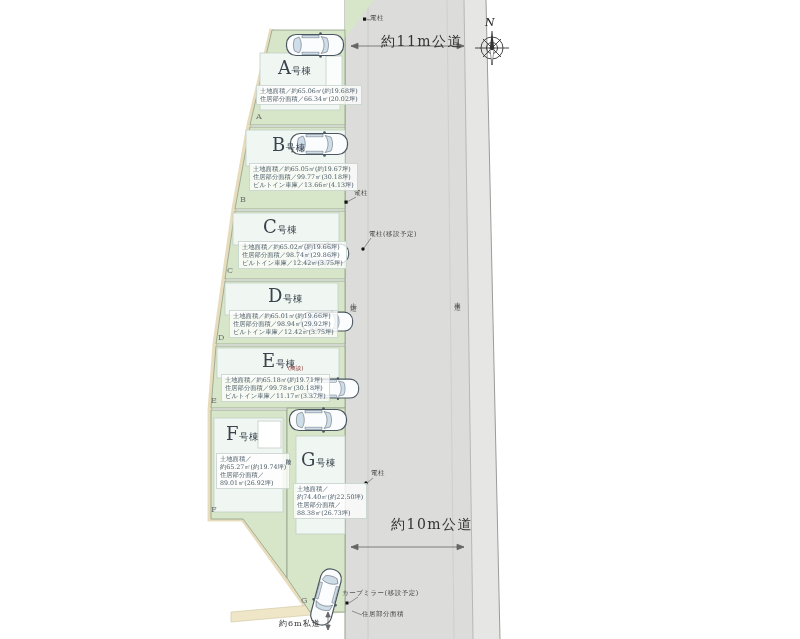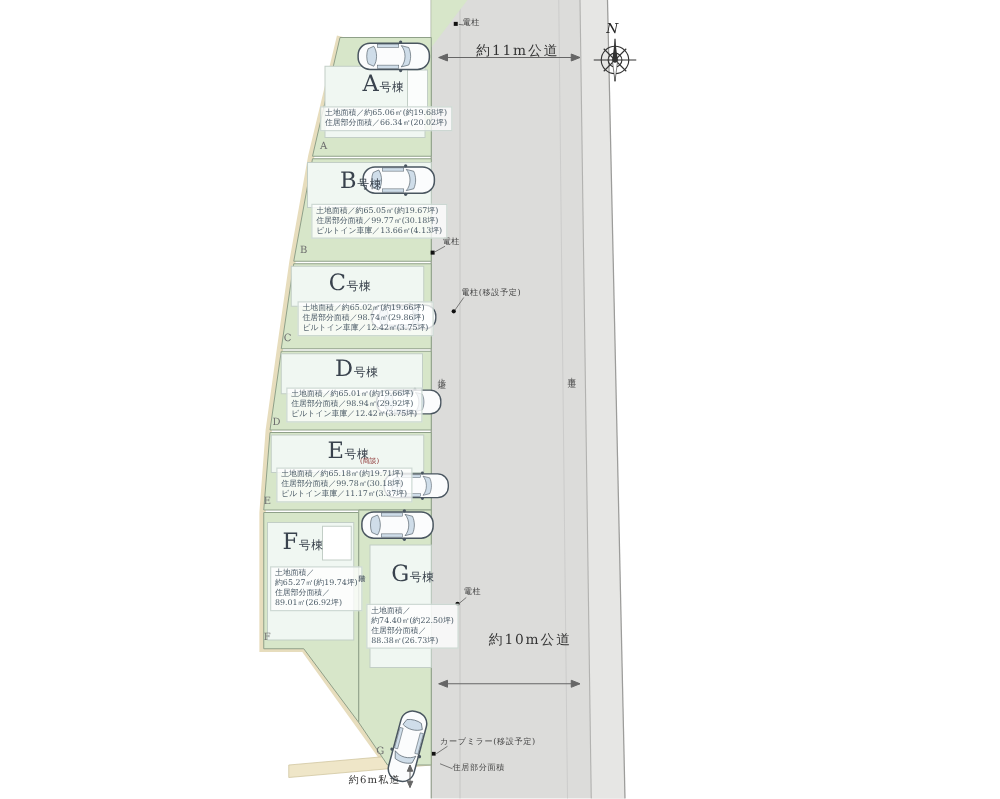--- a/index.html
+++ b/index.html
@@ -1,20 +1,20 @@
 <!DOCTYPE html>
 <html><head>
 <meta charset="utf-8">
 <style>
   html,body{margin:0;padding:0;background:#ffffff;}
   #stage{position:relative;width:800px;height:639px;background:#ffffff;overflow:hidden;
          font-family:"DejaVu Serif","Liberation Serif",serif;}
   #plan-svg{position:absolute;left:0;top:0;}
   .lbl{position:absolute;white-space:nowrap;color:#3d4852;}
-  .road-lbl{font-size:11px;letter-spacing:1.5px;color:#333;}
+  .road-lbl{font-size:14px;letter-spacing:1.5px;color:#333;}
   .vtext{writing-mode:vertical-rl;text-orientation:upright;letter-spacing:2px;}
   .ann{font-size:6.5px;color:#444;letter-spacing:0.5px;}
   .title{font-size:9.5px;color:#39424d;letter-spacing:0.5px;}
   .title .big{font-size:18px;}
   .note{font-size:5.5px;color:#8b3030;}
   .side-note{font-size:5.5px;color:#55606a;writing-mode:vertical-rl;text-orientation:upright;}
   .info{background:rgba(255,255,255,0.78);border:0.5px solid rgba(170,190,180,0.55);
         padding:1px 3px;font-size:6.3px;line-height:8px;color:#4a5a66;}
   .corner{font-size:8px;color:#6e6e6e;}
   .compassN{font-size:11px;font-style:italic;color:#222;}
@@ -124,33 +124,33 @@
       <line x1="501" y1="39" x2="483" y2="57"></line>
       <polygon points="492,31 489.8,48 494.2,48" fill="#333" stroke="none"></polygon>
       <polygon points="492,65 489.8,48 494.2,48" fill="#fff" stroke="#333" stroke-width="0.5"></polygon>
       <circle cx="492" cy="48" r="2.2" fill="#333" stroke="none"></circle>
     </g>
   </svg>
 
   <div class="lbl compassN" style="left:485px;top:16px;">N</div>
 
   <div class="lbl road-lbl" style="left:381px;top:33px;">約11m公道</div>
-  <div class="lbl road-lbl" style="left:391px;top:504px;">約10m公道</div>
+  <div class="lbl road-lbl" style="left:391px;top:516px;">約10m公道</div>
   <div class="lbl" style="left:279px;top:618px;font-size:8px;letter-spacing:1px;color:#333;">約6m私道</div>
   <div class="lbl vtext" style="left:348px;top:297px;font-size:7px;color:#555;">歩道</div>
   <div class="lbl vtext" style="left:452px;top:296px;font-size:7px;color:#555;">車道</div>
 
   <div class="lbl ann" style="left:370px;top:14px;">電柱</div>
   <div class="lbl ann" style="left:354px;top:189px;">電柱</div>
   <div class="lbl ann" style="left:369px;top:230px;text-align:center;">電柱(移設予定)</div>
   <div class="lbl ann" style="left:371px;top:469px;">電柱</div>
-  <div class="lbl ann" style="left:352px;top:589px;">カーブミラー(移設予定)</div>
+  <div class="lbl ann" style="left:342px;top:589px;">カーブミラー(移設予定)</div>
   <div class="lbl ann" style="left:362px;top:610px;">住居部分面積</div>
 
-  <div class="lbl title" style="left:290px;top:57px;"><span class="big">A</span><span>号棟</span></div>
+  <div class="lbl title" style="left:278px;top:57px;"><span class="big">A</span><span>号棟</span></div>
   <div class="lbl info" style="left:256px;top:85px;">
     <div>土地面積／約65.06㎡(約19.68坪)</div>
     <div>住居部分面積／66.34㎡(20.02坪)</div>
   </div>
   <div class="lbl corner" style="left:256px;top:112px;">A</div>
 
   <div class="lbl title" style="left:272px;top:134px;"><span class="big">B</span><span>号棟</span></div>
   <div class="lbl info" style="left:249px;top:163px;">
     <div>土地面積／約65.05㎡(約19.67坪)</div>
     <div>住居部分面積／99.77㎡(30.18坪)</div>
@@ -185,21 +185,21 @@
 
   <div class="lbl title" style="left:226px;top:423px;"><span class="big">F</span><span>号棟</span></div>
   <div class="lbl info" style="left:216px;top:453px;">
     <div>土地面積／</div>
     <div>約65.27㎡(約19.74坪)</div>
     <div>住居部分面積／</div>
     <div>89.01㎡(26.92坪)</div>
   </div>
   <div class="lbl corner" style="left:211px;top:505px;">F</div>
 
-  <div class="lbl title" style="left:301px;top:449px;margin-left:12px;"><span class="big">G</span><span>号棟</span></div>
+  <div class="lbl title" style="left:301px;top:449px;"><span class="big">G</span><span>号棟</span></div>
   <div class="lbl side-note" style="left:286px;top:455px;">階段</div>
   <div class="lbl info" style="left:293px;top:483px;">
     <div>土地面積／</div>
     <div>約74.40㎡(約22.50坪)</div>
     <div>住居部分面積／</div>
     <div>88.38㎡(26.73坪)</div>
   </div>
   <div class="lbl corner" style="left:301px;top:596px;">G</div>
 
 </div>

